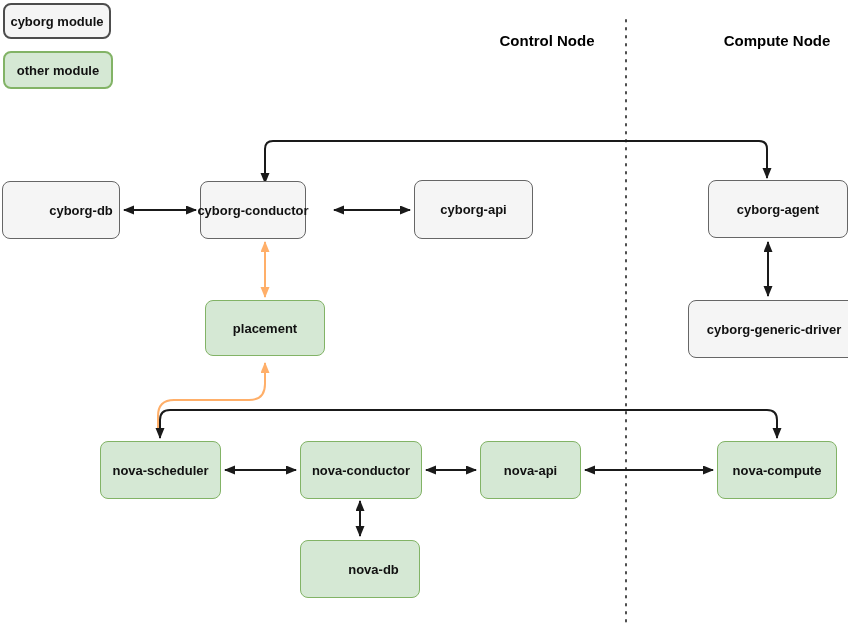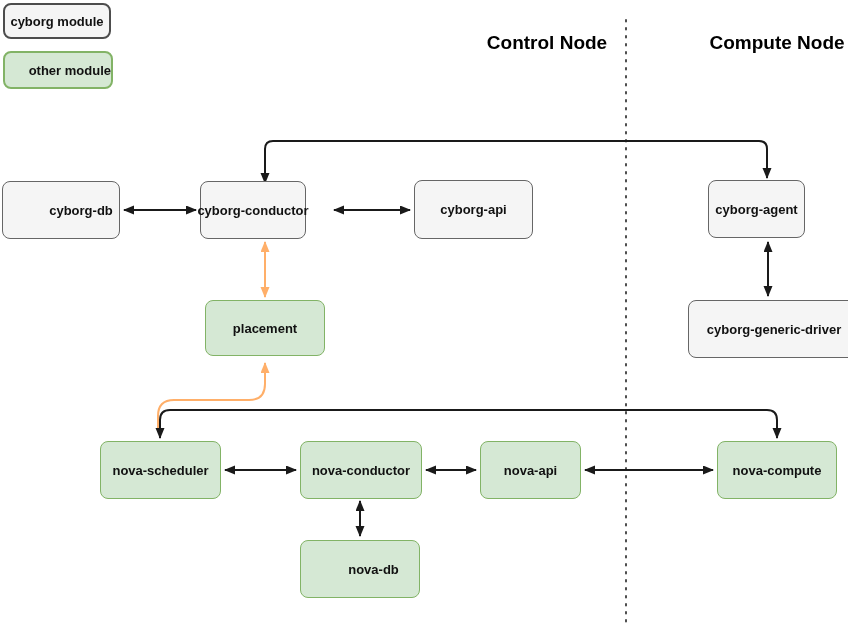--- a/index.html
+++ b/index.html
@@ -17,21 +17,21 @@
     border-radius:8px;
     font-weight:bold;font-size:13px;color:#111;
     text-align:center;white-space:nowrap;
   }
   .node.cyborg{background:#f5f5f5;border:1.5px solid #666666}
   .node.other{background:#d5e8d4;border:1.5px solid #82b366}
   .legend-item.cyborg{background:#f5f5f5;border:2px solid #4d4d4d}
   .legend-item.other{background:#d5e8d4;border:2px solid #82b366}
   .zone-label{
     position:absolute;transform:translateX(-50%);
-    font-size:19px;font-weight:bold;color:#000;white-space:nowrap;
+    font-size:15px;font-weight:bold;color:#000;white-space:nowrap;
   }
   #control-label{left:547px;top:32px}
   #compute-label{left:777px;top:32px}
 </style>
 </head>
 <body>
 
 <div id="stage">
   <svg id="edge-layer" viewBox="0 0 848 623">
       <defs>
@@ -52,37 +52,37 @@
       <path d="M 225 470 L 296 470" fill="none" stroke="#1a1a1a" stroke-width="2" marker-start="url(#arrow-black)" marker-end="url(#arrow-black)"></path>
       <path d="M 426 470 L 476 470" fill="none" stroke="#1a1a1a" stroke-width="2" marker-start="url(#arrow-black)" marker-end="url(#arrow-black)"></path>
       <path d="M 585 470 L 713 470" fill="none" stroke="#1a1a1a" stroke-width="2" marker-start="url(#arrow-black)" marker-end="url(#arrow-black)"></path>
       <path d="M 360 501 L 360 536" fill="none" stroke="#1a1a1a" stroke-width="2" marker-start="url(#arrow-black)" marker-end="url(#arrow-black)"></path>
       <path d="M 160 438 L 160 420 Q 160 410 170 410 L 767 410 Q 777 410 777 420 L 777 438" fill="none" stroke="#1a1a1a" stroke-width="2" marker-start="url(#arrow-black)" marker-end="url(#arrow-black)"></path>
     </svg>
   <div id="legend">
       <div class="legend-item cyborg" style="left: 3px; top: 3px; width: 108px; height: 36px;">
         <span>cyborg module</span>
       </div>
-      <div class="legend-item other" style="left: 3px; top: 51px; width: 110px; height: 38px; justify-content: flex-end;">
+      <div class="legend-item other" style="left: 3px; top: 51px; width: 110px; height: 38px;">
         <span>other module</span>
       </div>
     </div>
   <div class="zone-label" id="control-label">Control Node</div>
   <div class="zone-label" id="compute-label">Compute Node</div>
   <div id="nodes">
       <div class="node cyborg" style="left: 2px; top: 181px; width: 118px; height: 58px; padding-left: 40px;">
         <span>cyborg-db</span>
       </div>
       <div class="node cyborg" style="left: 200px; top: 181px; width: 106px; height: 58px;">
         <span>cyborg-conductor</span>
       </div>
       <div class="node cyborg" style="left: 414px; top: 180px; width: 119px; height: 59px;">
         <span>cyborg-api</span>
       </div>
-      <div class="node cyborg" style="left: 708px; top: 180px; width: 97px; height: 58px;">
+      <div class="node cyborg" style="left: 708px; top: 180px; width: 140px; height: 58px;">
         <span>cyborg-agent</span>
       </div>
       <div class="node cyborg" style="left: 688px; top: 300px; width: 172px; height: 58px;">
         <span>cyborg-generic-driver</span>
       </div>
       <div class="node other" style="left: 205px; top: 300px; width: 120px; height: 56px;">
         <span>placement</span>
       </div>
       <div class="node other" style="left: 100px; top: 441px; width: 121px; height: 58px;">
         <span>nova-scheduler</span>

